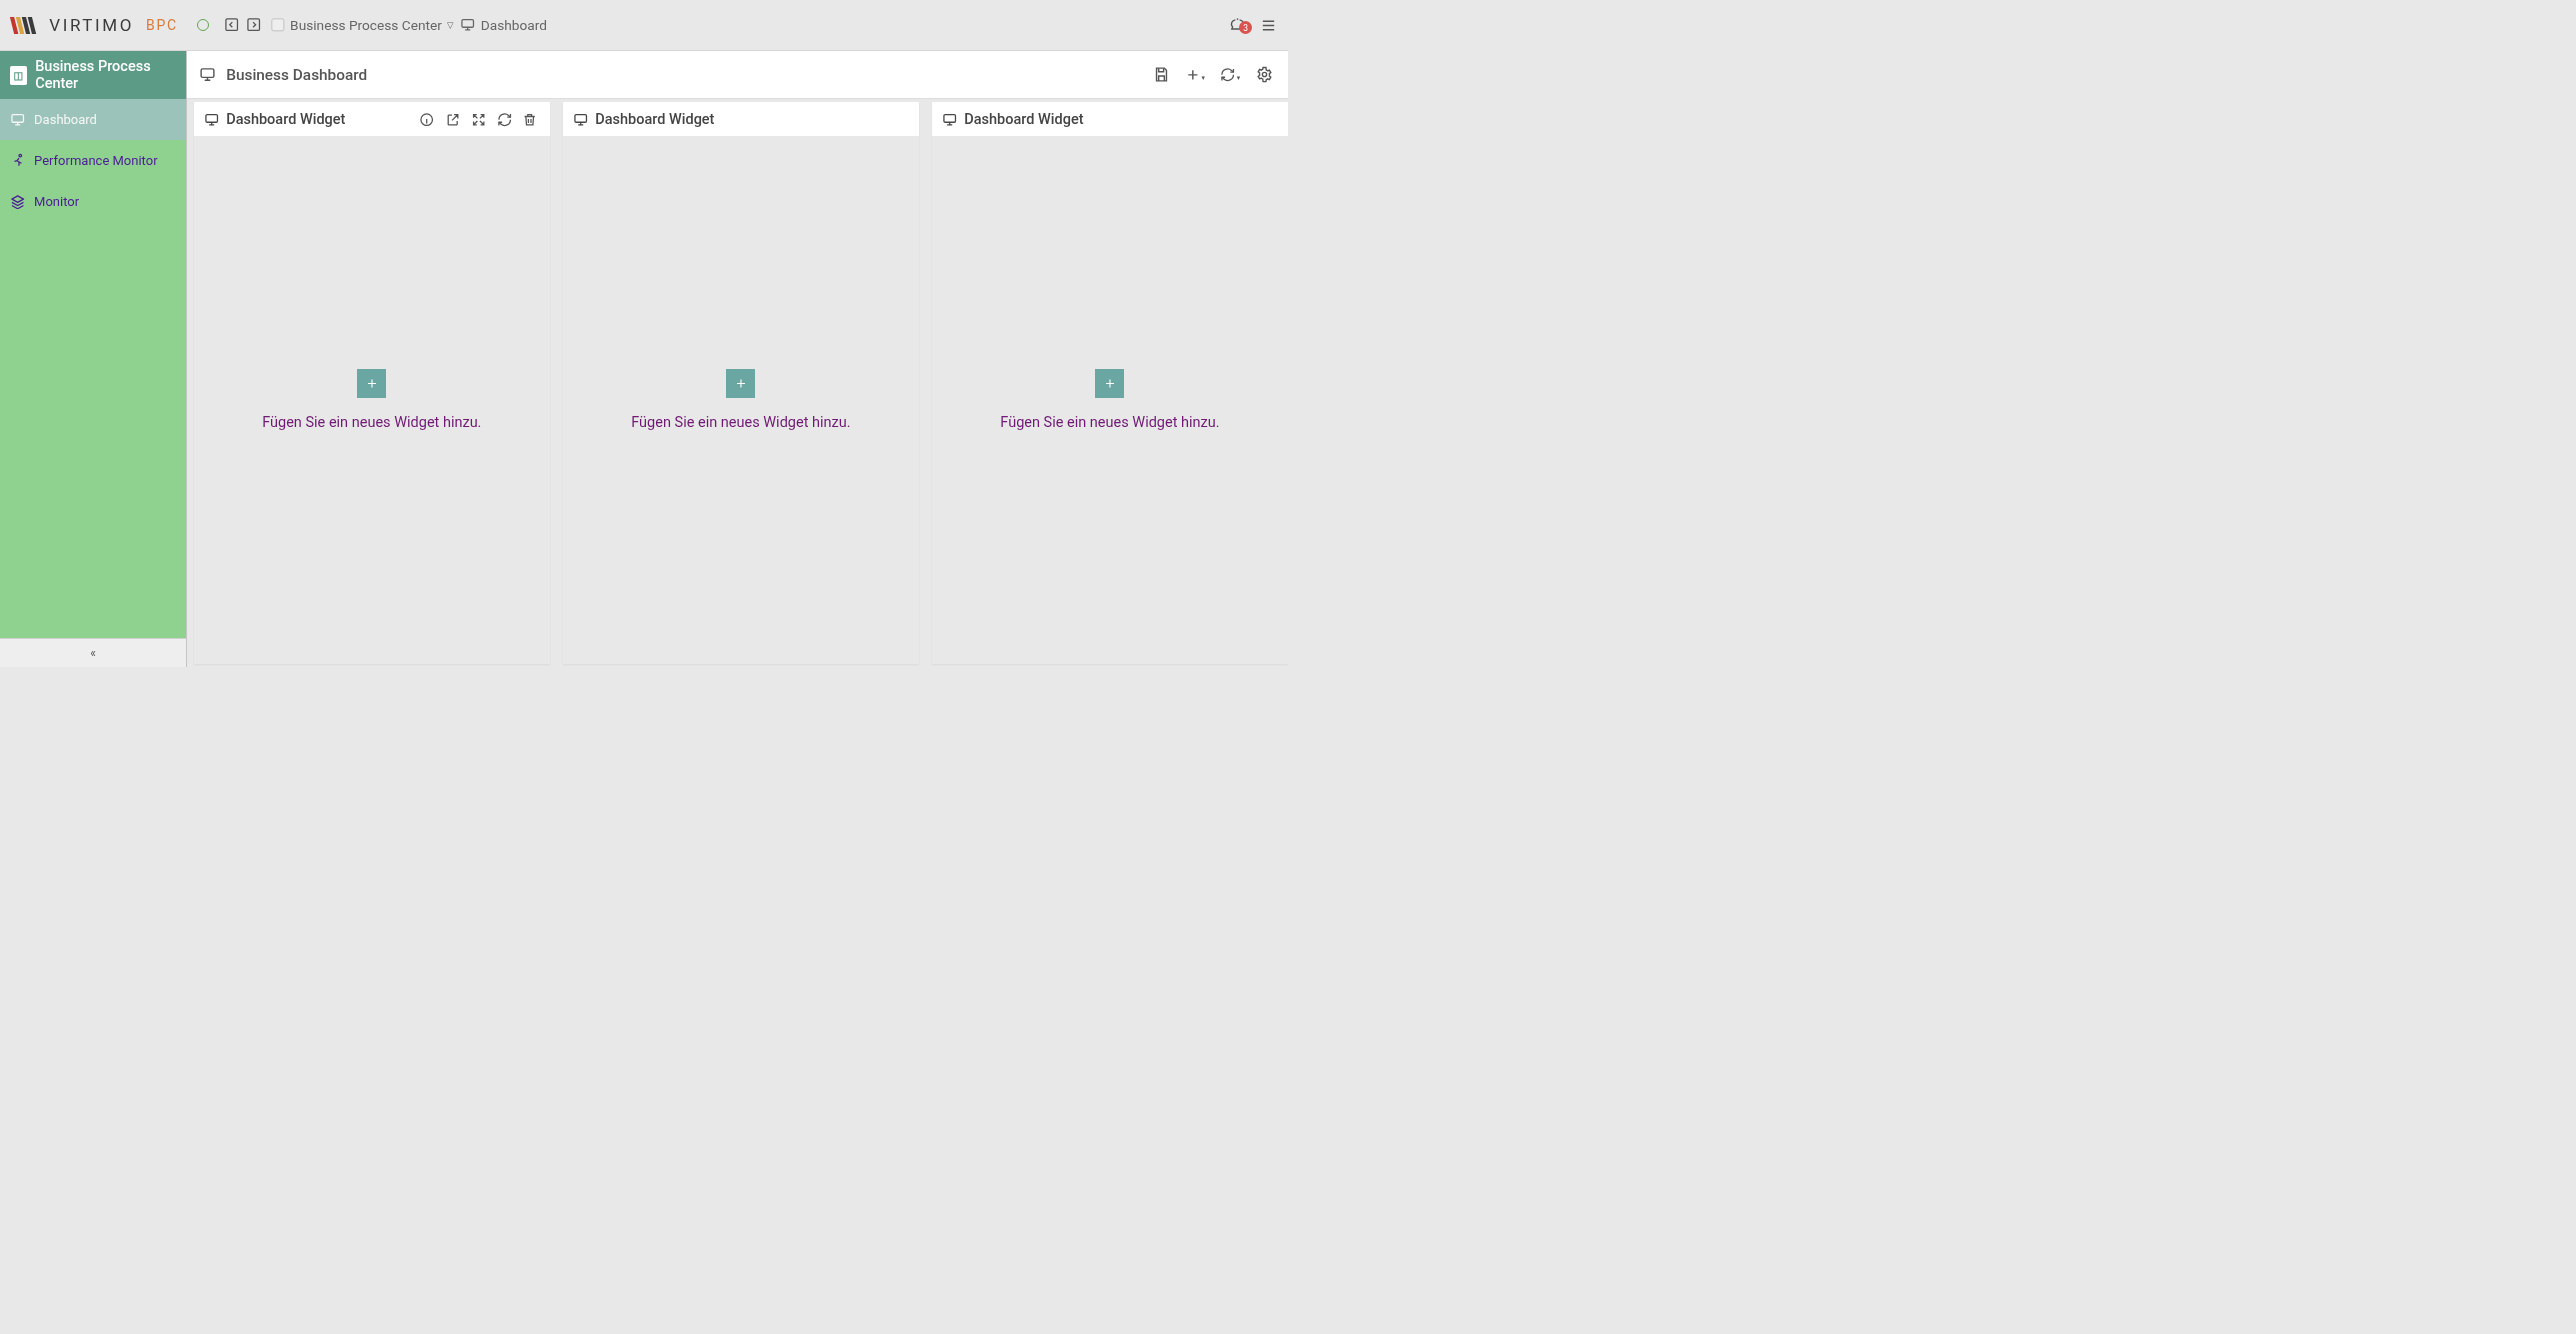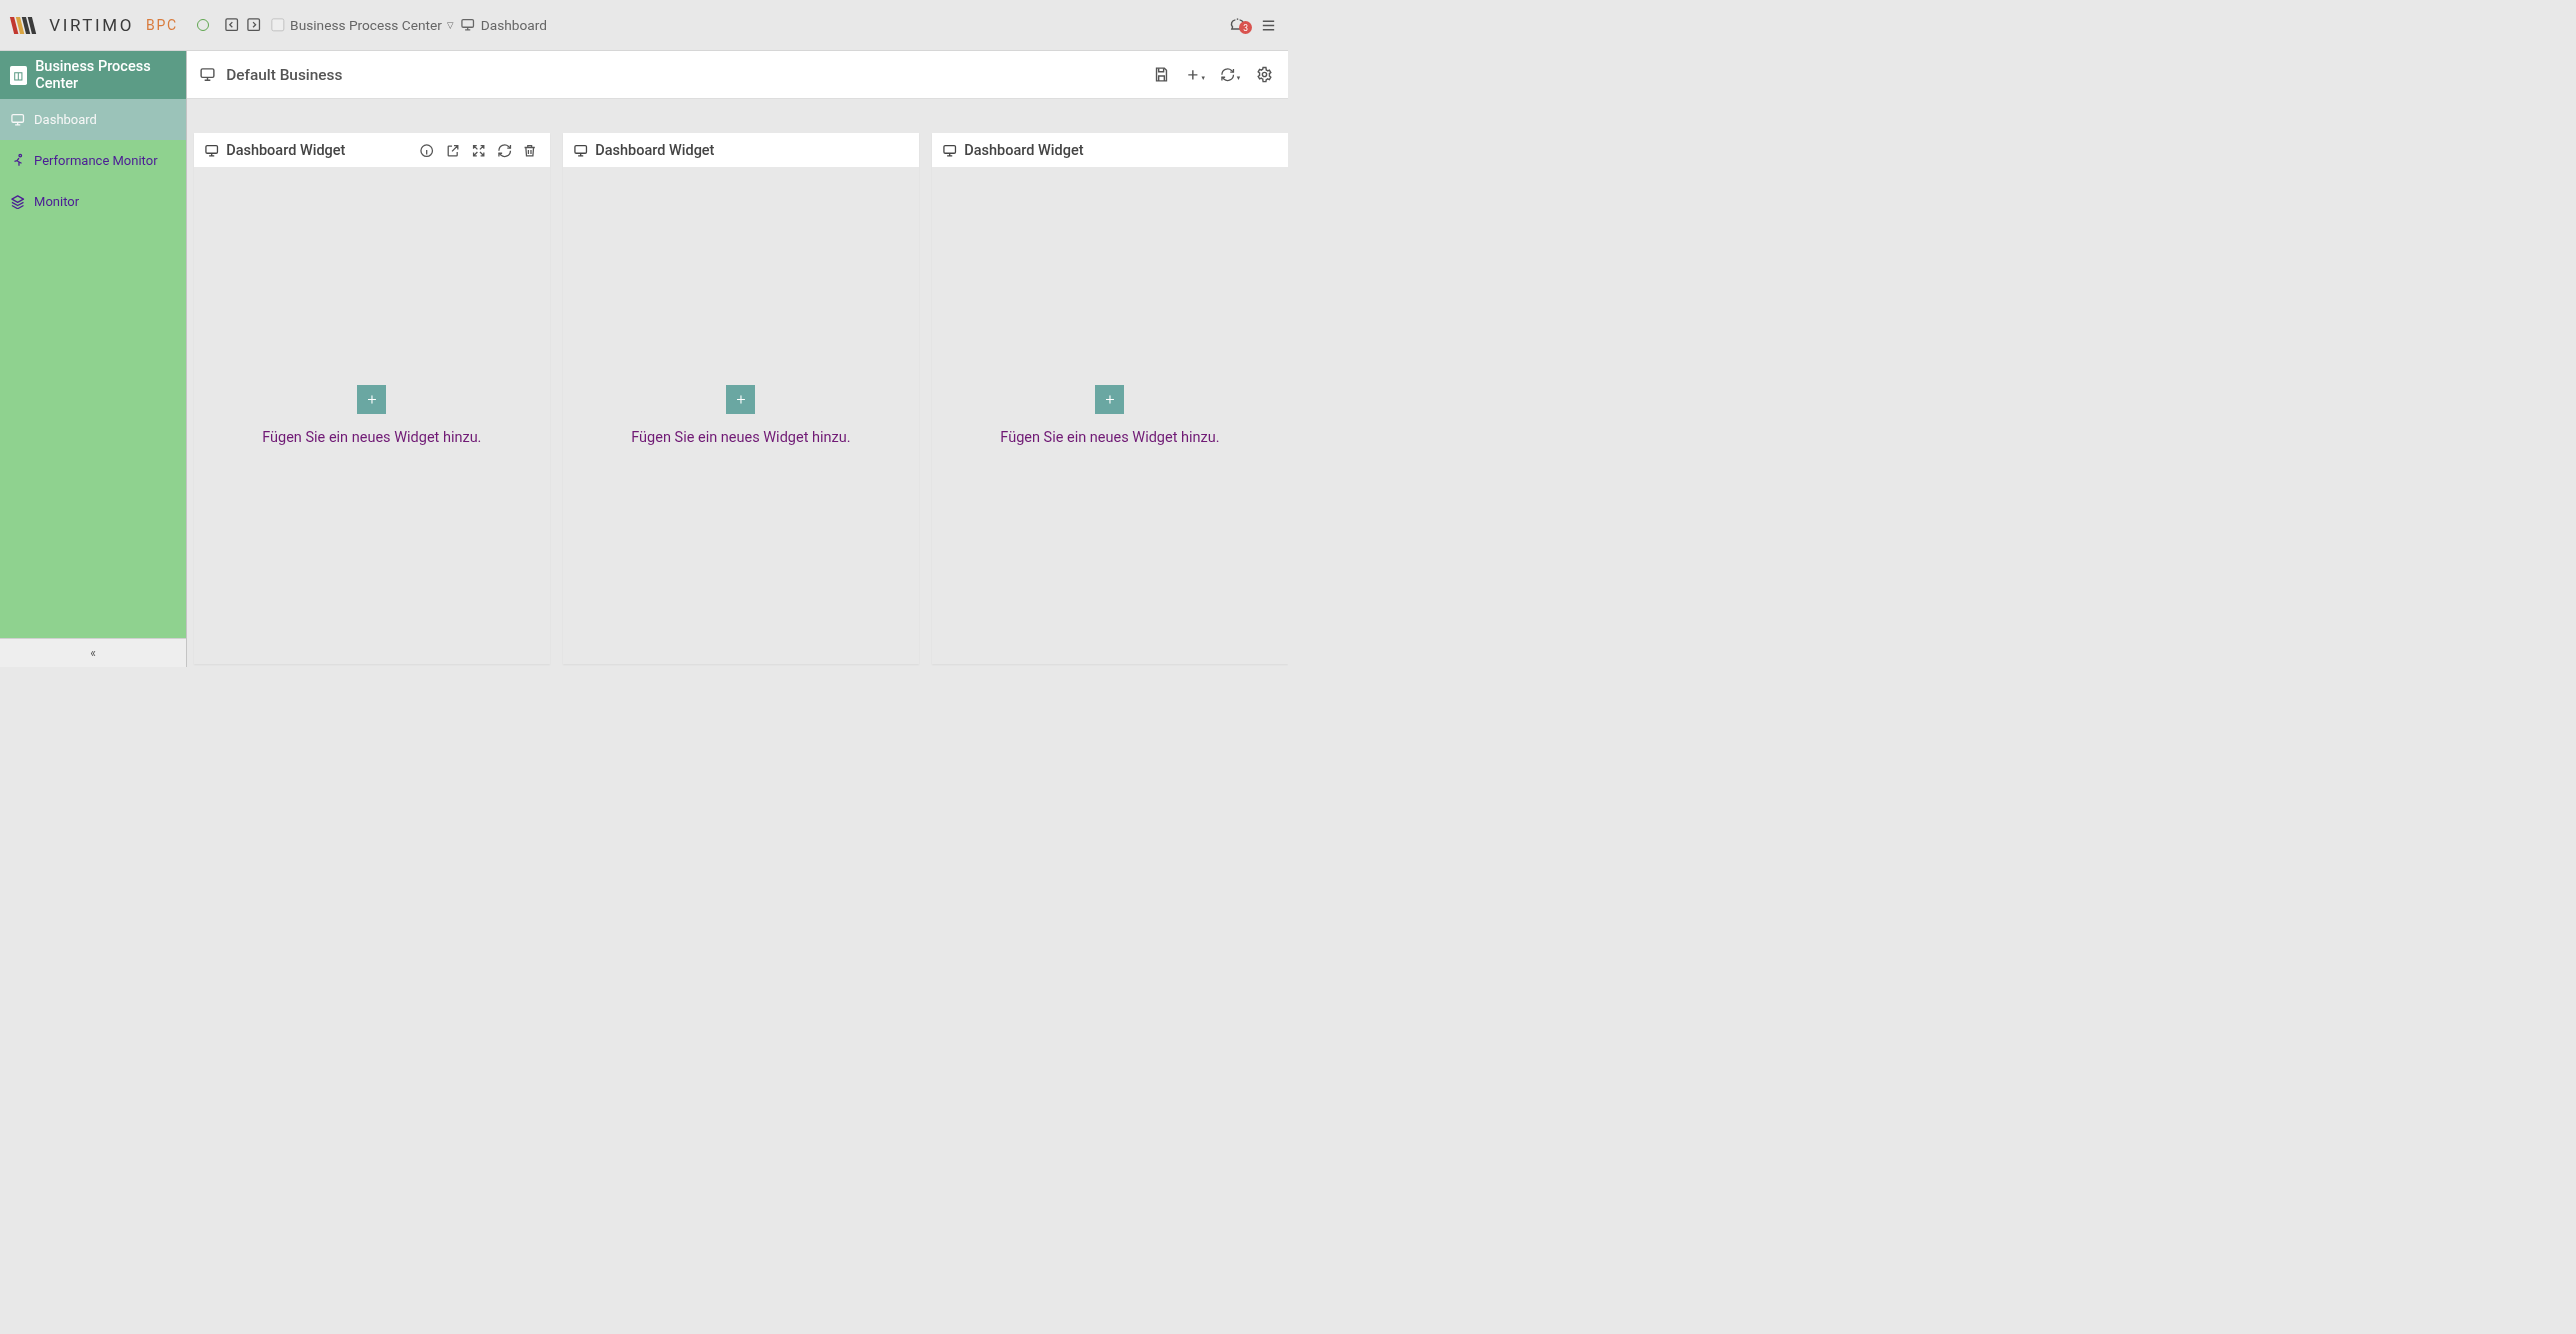--- a/index.html
+++ b/index.html
@@ -36,21 +36,21 @@
 
   
   .content { flex: 1; display: flex; flex-direction: column; min-width: 0; background: #e8e8e8; }
   .content-header { height: 48px; background: #fff; border-bottom: 0.9px solid #ddd; display: flex; align-items: center; padding: 0 12px; gap: 10.2px; }
   .content-header .title { font-size: 15.4px; color: #555; font-weight: 500; }
   .content-header .spacer { flex: 1; }
   .hdr-ico { width: 24px; height: 24px; display: inline-flex; align-items: center; justify-content: center; cursor: pointer; color: #555; border-radius: 2.6px; }
   .hdr-ico .mini-chev { font-size: 6.8px; margin-left: 1.7px; margin-top: 6.8px; }
 
   
-  .widgets { flex: 1; display: flex; gap: 13px; padding: 3.4px 0 3.4px 6.8px; min-height: 0; margin-top: 31px; }
+  .widgets { flex: 1; display: flex; gap: 13px; padding: 3.4px 0 3.4px 6.8px; min-height: 0; }
   .widget { flex: 1; background: #e8e8e8; display: flex; flex-direction: column; min-width: 0; box-shadow: 0 0.9px 1.7px rgba(0,0,0,0.06); }
   .widget-head { height: 34px; background: #fff; display: flex; align-items: center; padding: 0 10.2px; gap: 6.8px; color: #444; }
   .widget-head .wtitle { font-size: 14.5px; font-weight: 500; }
   .widget-head .wspacer { flex: 1; }
   .widget-head .wico { width: 19px; height: 19px; display: inline-flex; align-items: center; justify-content: center; cursor: pointer; color: #555; }
 
   .widget-body { flex: 1; display: flex; flex-direction: column; align-items: center; justify-content: center; gap: 15.4px; color: #555; }
   .add-tile { width: 29px; height: 29px; background: #6aa7a2; color: #fff; display: flex; align-items: center; justify-content: center; font-size: 15.4px; cursor: pointer; }
   .add-text { font-size: 14.5px; color: #701a75; }
 
@@ -170,21 +170,21 @@
 
   <div class="content">
 
     <div class="content-header">
       <span>
         <svg width="17" height="17" viewBox="0 0 24 24" fill="none" stroke="#555" stroke-width="2">
           <rect x="3" y="4" width="18" height="12" rx="2"></rect>
             <path d="M8 20h8M12 16v4"></path>
         </svg>
       </span>
-      <span class="title">Default Business</span>
+      <span class="title">Business Dashboard</span>
       <div class="spacer"></div>
 
       <span class="hdr-ico">
         <svg width="17" height="17" viewBox="0 0 24 24" fill="none" stroke="currentColor" stroke-width="2">
           <path d="M5 3h11l3 3v15H5z"></path>
             <path d="M8 3v5h7V3M8 21v-7h8v7"></path>
         </svg>
       </span>
       <span class="hdr-ico">
         <svg width="13.7" height="13.7" viewBox="0 0 24 24" fill="none" stroke="currentColor" stroke-width="2.5">

